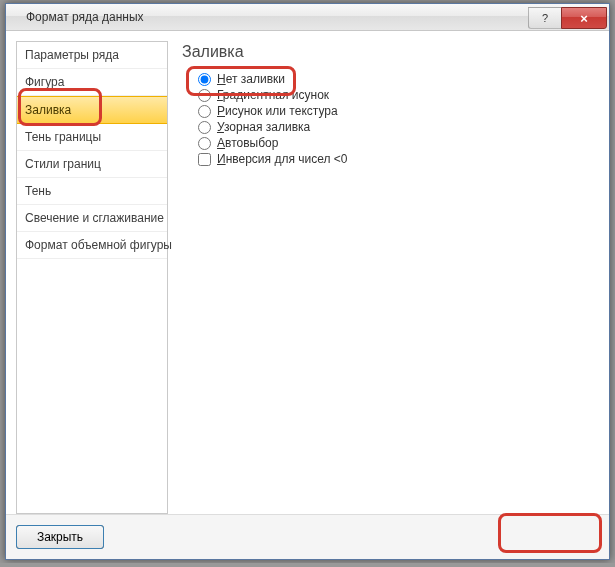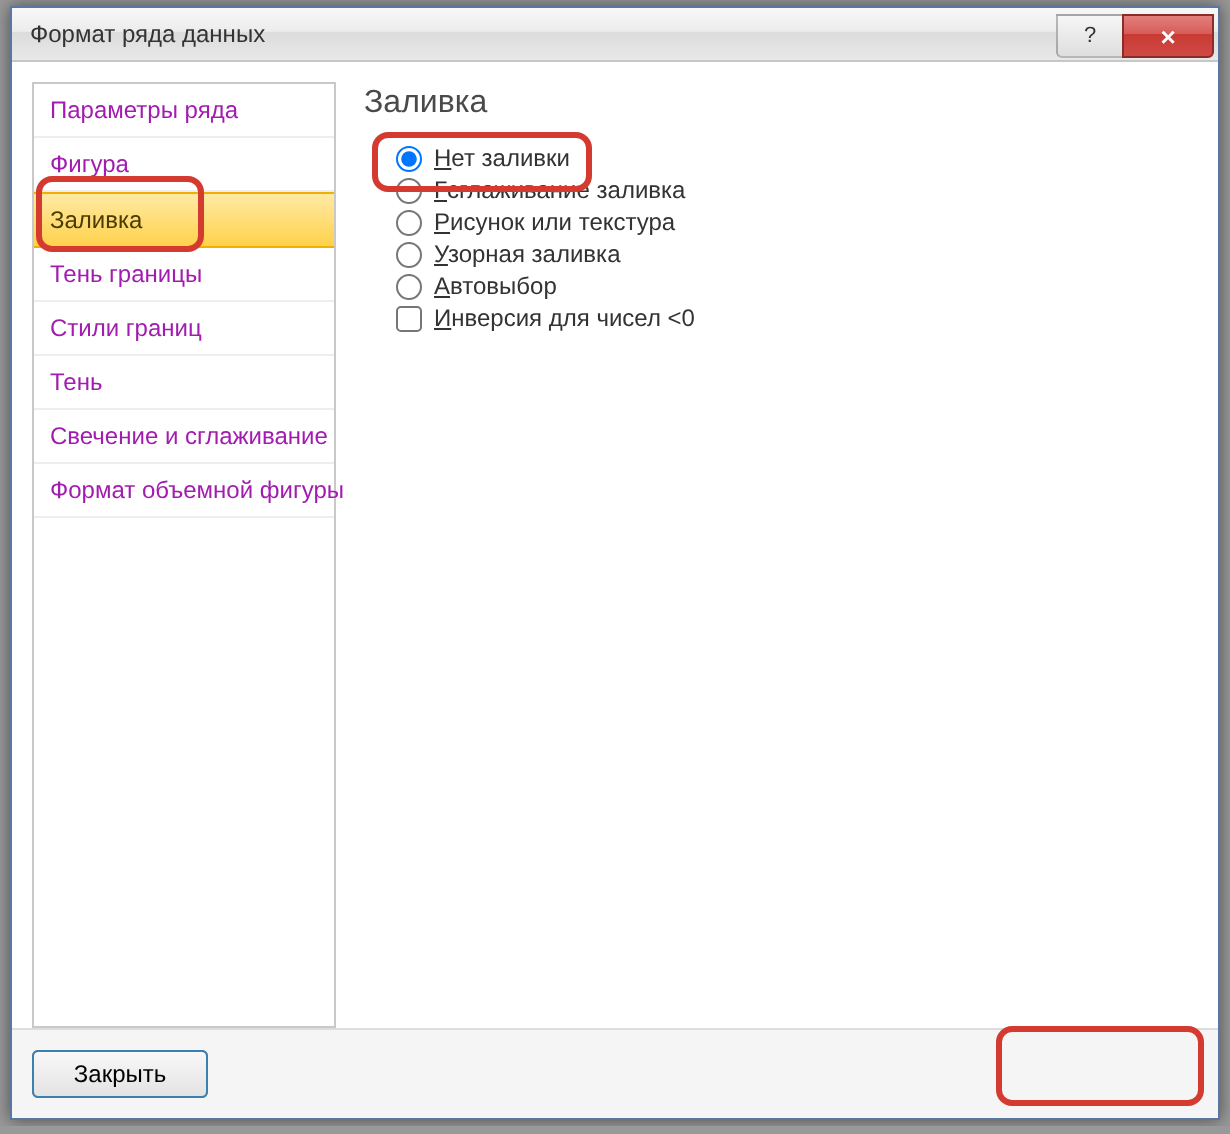--- a/index.html
+++ b/index.html
@@ -19,21 +19,21 @@
     position: relative;
     display: flex;
     flex-direction: column;
   }
   .titlebar {
     height: 26px;
     background: linear-gradient(to bottom, #f8f8f8 0%, #ececec 45%, #dcdcdc 46%, #e8e8e8 100%);
     border-bottom: 1px solid #c7c7c7;
     display: flex;
     align-items: center;
-    padding: 0 0 0 9px;
+    padding: 0 0 0 20px;
     color: #333;
     position: relative;
   }
   .titlebar .title {
     flex: 1;
     font-size: 12px;
   }
   .titlebar .btn-group {
     display: flex;
     height: 20px;
@@ -73,21 +73,21 @@
   .sidebar {
     width: 150px;
     border: 1px solid #c9c9c9;
     background: #fff;
     display: flex;
     flex-direction: column;
   }
   .sidebar .item {
     padding: 6px 8px;
     border-bottom: 1px solid #eee;
-    color: #a21caf;
+    color: #404040;
     cursor: pointer;
     white-space: nowrap;
   }
   .sidebar .item.selected {
     background: linear-gradient(to bottom, #ffe9a5 0%, #ffd24b 100%);
     border-top: 1px solid #f0b000;
     border-bottom: 1px solid #f0b000;
     color: #4a3b00;
   }
   .content {
@@ -180,21 +180,21 @@
 
     <div class="content">
       <h1>Заливка</h1>
       <div class="options">
         <label class="opt">
           <input type="radio" name="fill" checked="" style="">
           <span><span class="u">Н</span><span>ет заливки</span></span>
         </label>
         <label class="opt">
           <input type="radio" name="fill" style="">
-          <span><span class="u">Г</span><span>сглаживание заливка</span></span>
+          <span><span class="u">Г</span><span>радиентная исунок</span></span>
         </label>
         <label class="opt">
           <input type="radio" name="fill" style="">
           <span><span class="u">Р</span><span>исунок или текстура</span></span>
         </label>
         <label class="opt">
           <input type="radio" name="fill" style="">
           <span><span class="u">У</span><span>зорная заливка</span></span>
         </label>
         <label class="opt">

